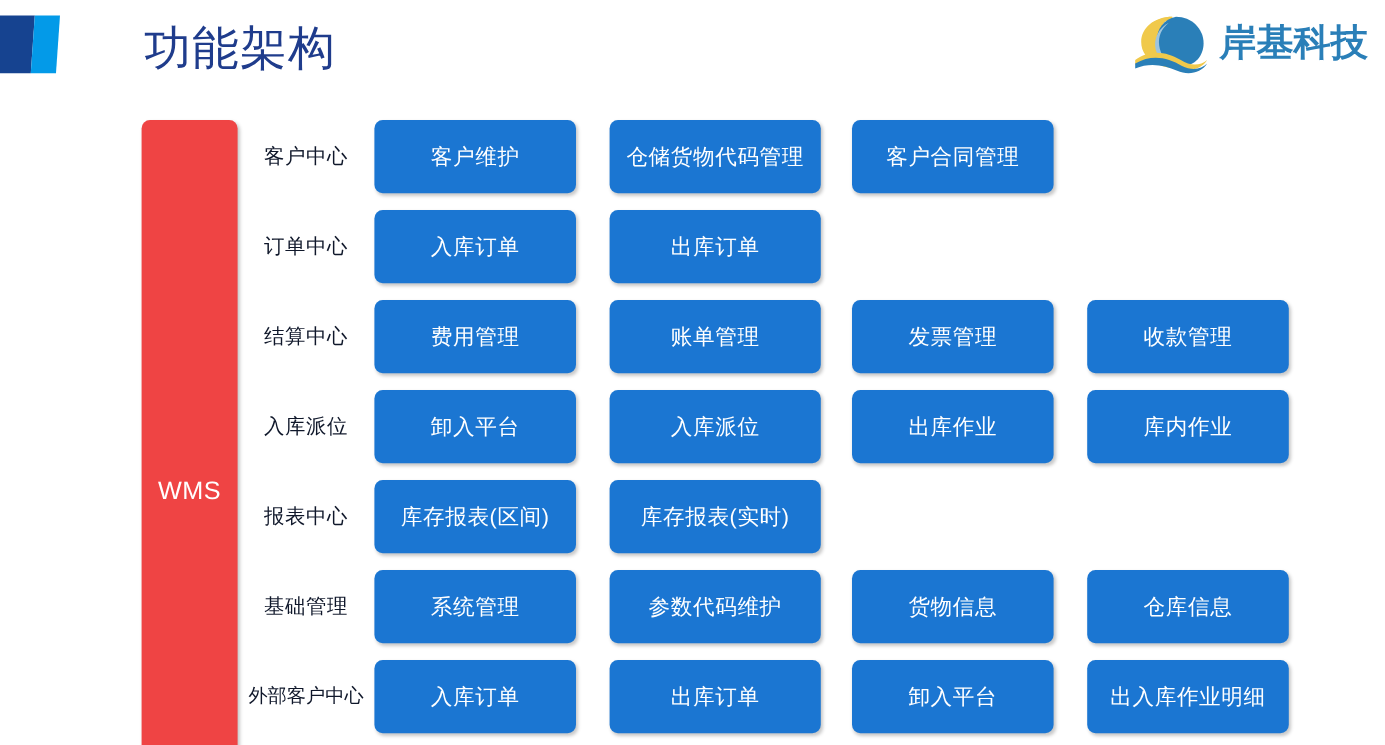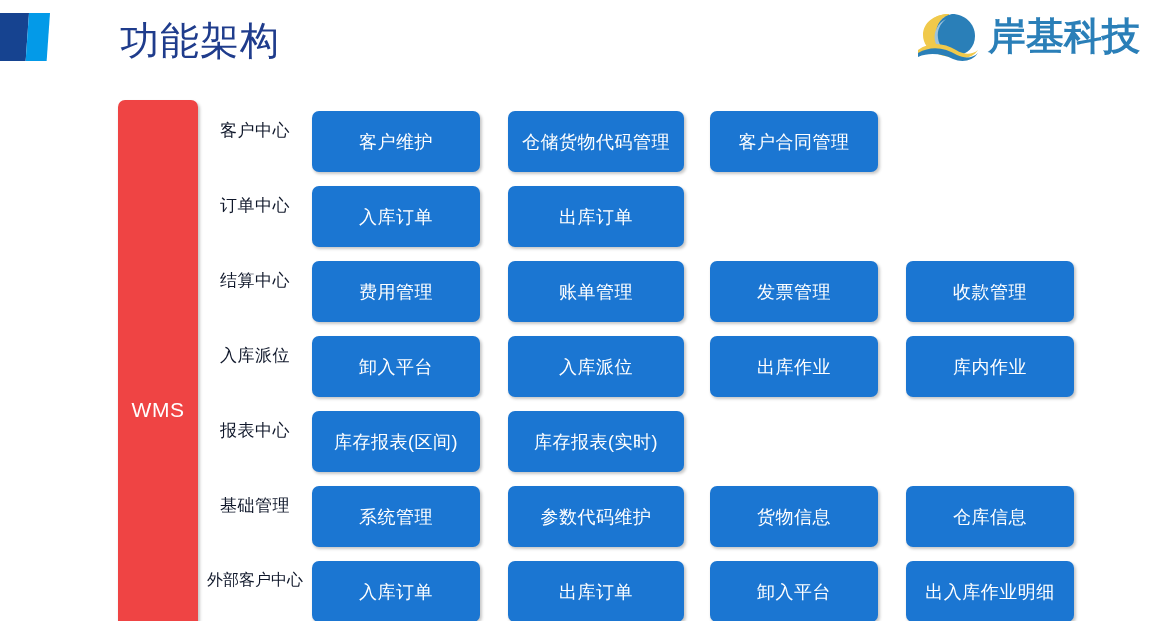--- a/index.html
+++ b/index.html
@@ -61,21 +61,21 @@
     position: absolute;
     right: 14px;
     top: 8px;
     height: 56px;
     display: flex;
     align-items: center;
     gap: 6px;
   }
   #brand-emblem { width: 66px; height: 52px; display: block; }
   #brand-name {
-    font-size: 38px;
+    font-size: 31px;
     line-height: 46px;
     color: #2a7fb8;
     font-weight: bold;
     letter-spacing: 0px;
     white-space: nowrap;
   }
 
   
   #diagram {
     position: absolute;
@@ -122,21 +122,21 @@
     font-size: 17px;
     font-weight: normal;
     letter-spacing: 0.5px;
     white-space: nowrap;
   }
   .row-label.narrow { font-size: 16px; letter-spacing: 0px; }
 
   .cells {
     position: absolute;
     left: 114px;
-    top: 11px;
+    top: 0;
     height: 61px;
     width: 842px;
   }
   .cell {
     position: absolute;
     top: 0;
     height: 61px;
     background: #1b76d2;
     border-radius: 7px;
     box-shadow: 1.5px 2px 3px rgba(0,0,0,0.22);

